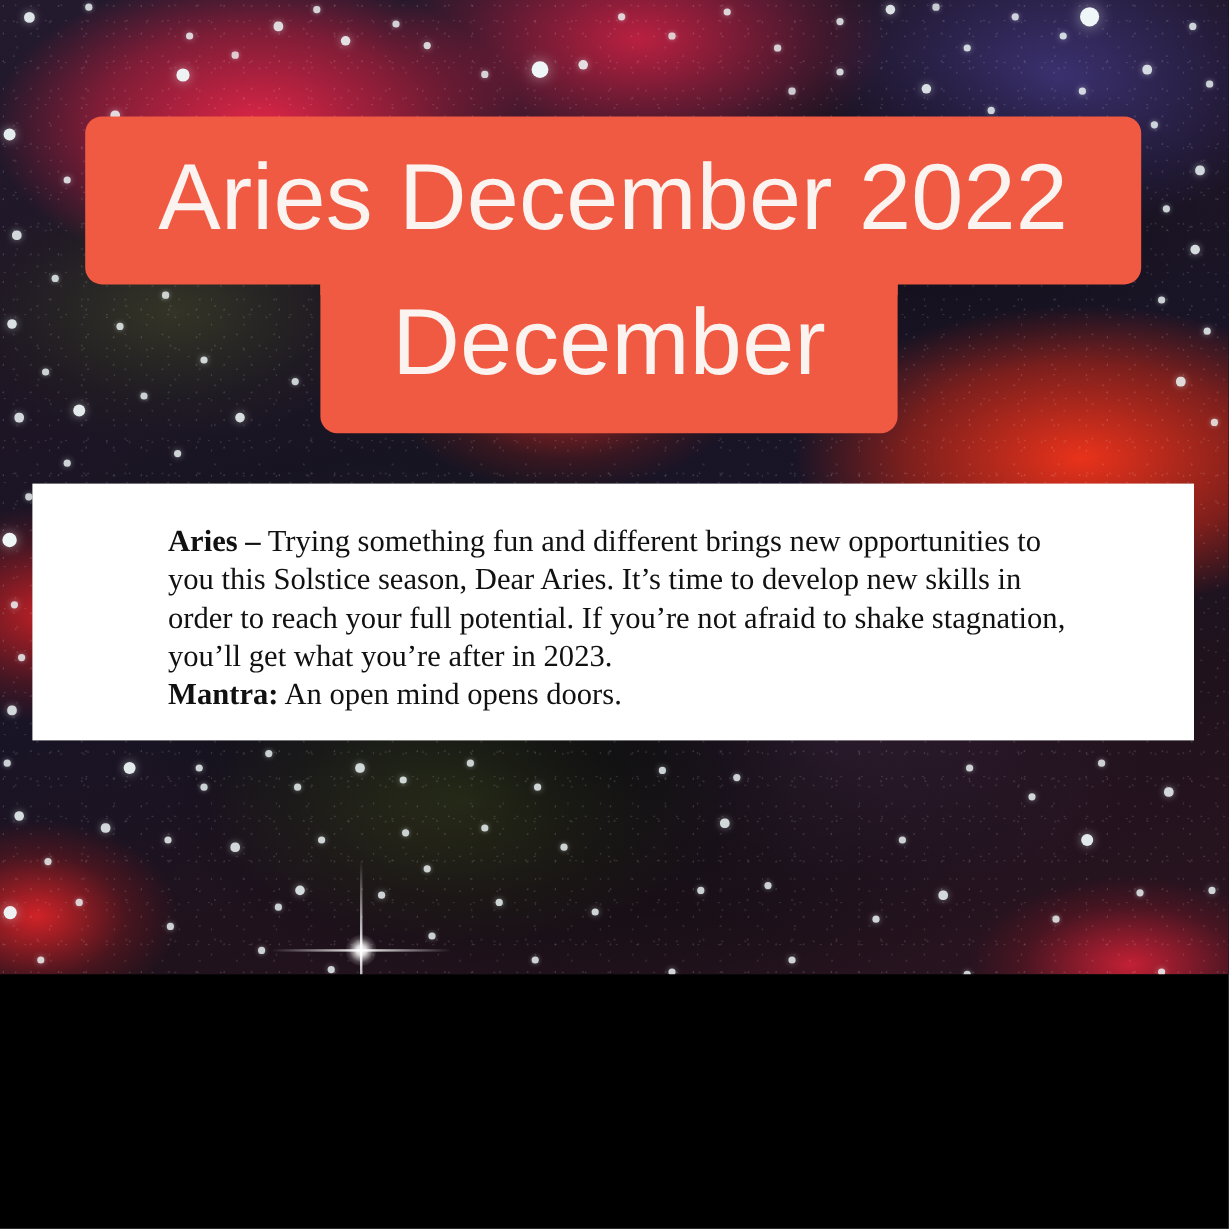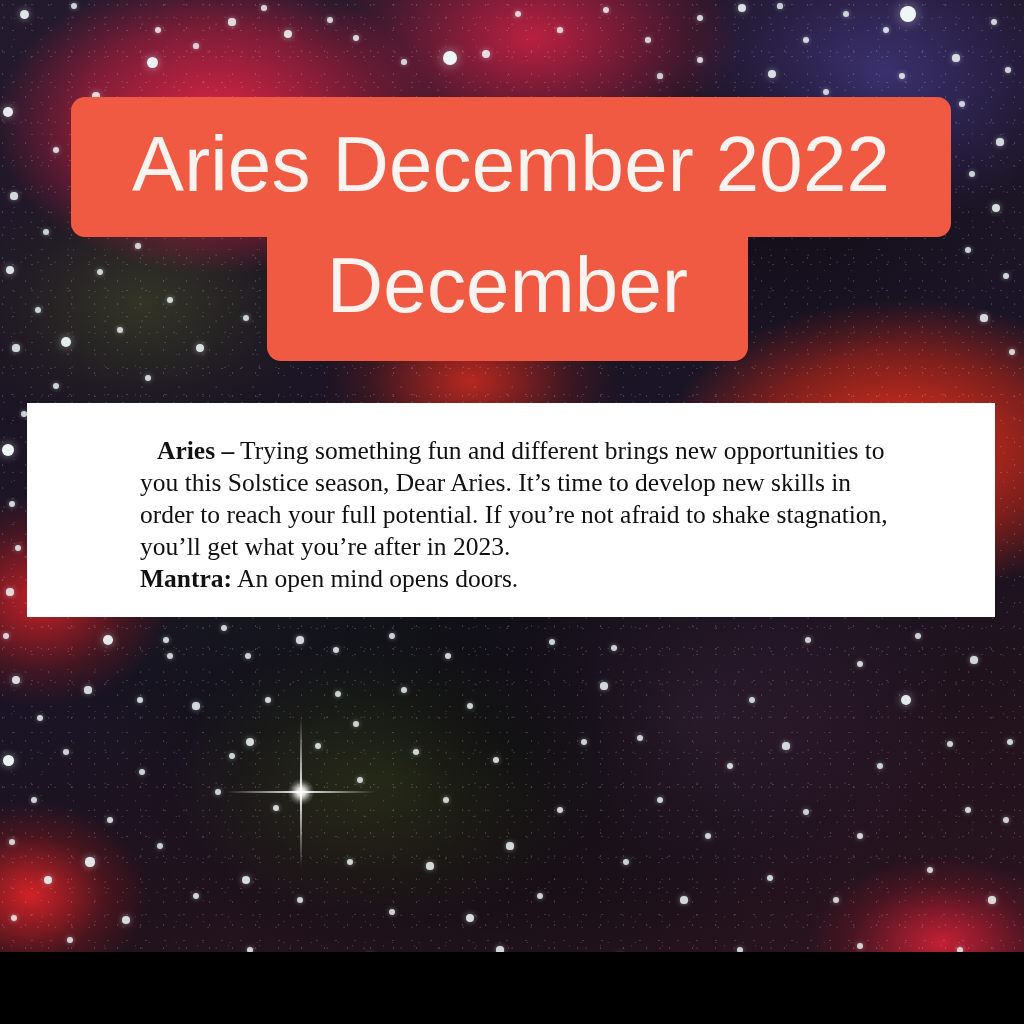--- a/index.html
+++ b/index.html
@@ -4,21 +4,21 @@
 <title>Aries December 2022 Horoscope</title>
 <style>
   html, body {
     margin: 0;
     padding: 0;
     background: #000;
   }
   #stage {
     position: relative;
     width: 1024px;
-    height: 952px;
+    height: 812px;
     overflow: hidden;
     font-family: "Liberation Sans", sans-serif;
     background-color: #2a1a24;
   }
 
   
   .bg-layer {
     position: absolute;
     inset: 0;
     pointer-events: none;
@@ -141,21 +141,21 @@
     box-sizing: border-box;
     padding: 6px 88px 6px 113px;
   }
   #horoscope-text {
     font-family: "Liberation Serif", serif;
     font-size: 25.5px;
     line-height: 32.2px;
     color: #111111;
     text-align: left;
   }
-  #horoscope-text .lead { font-weight: bold; margin-left: 17px; }
+  #horoscope-text .lead { font-weight: bold; }
   #horoscope-text .mantra-label { font-weight: bold; }
   #horoscope-text .mantra-line { display: block; }
 </style>
 </head>
 <body>
 
 <div id="stage">
 
   <div class="bg-layer" id="bg-base"></div>
   <div class="bg-layer" id="bg-dark-veil"></div>

